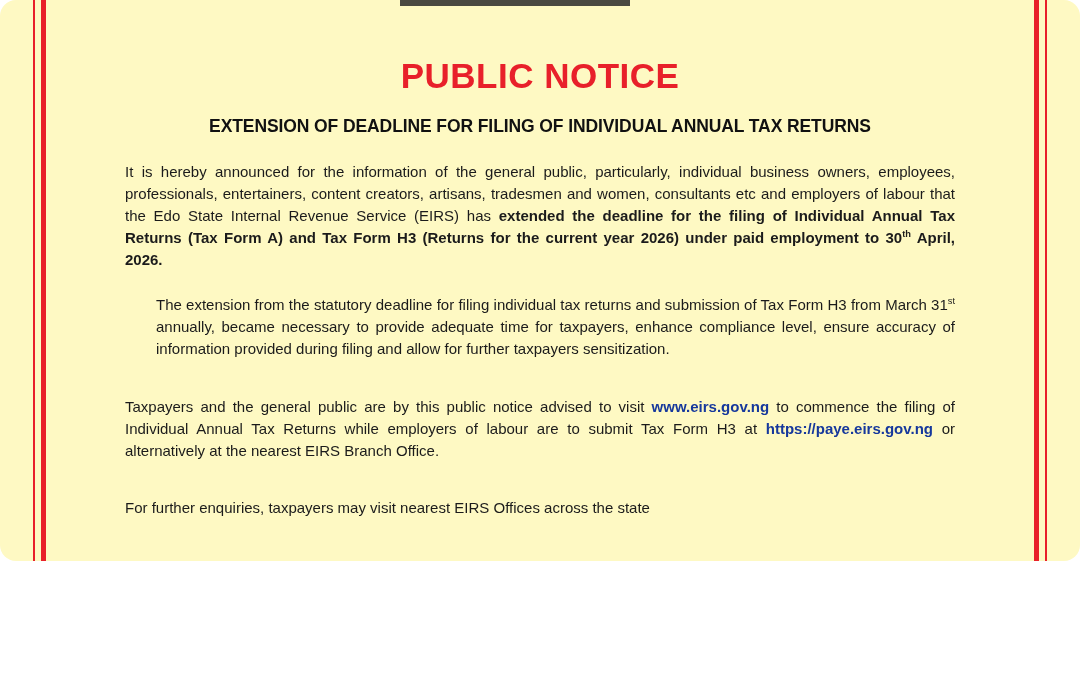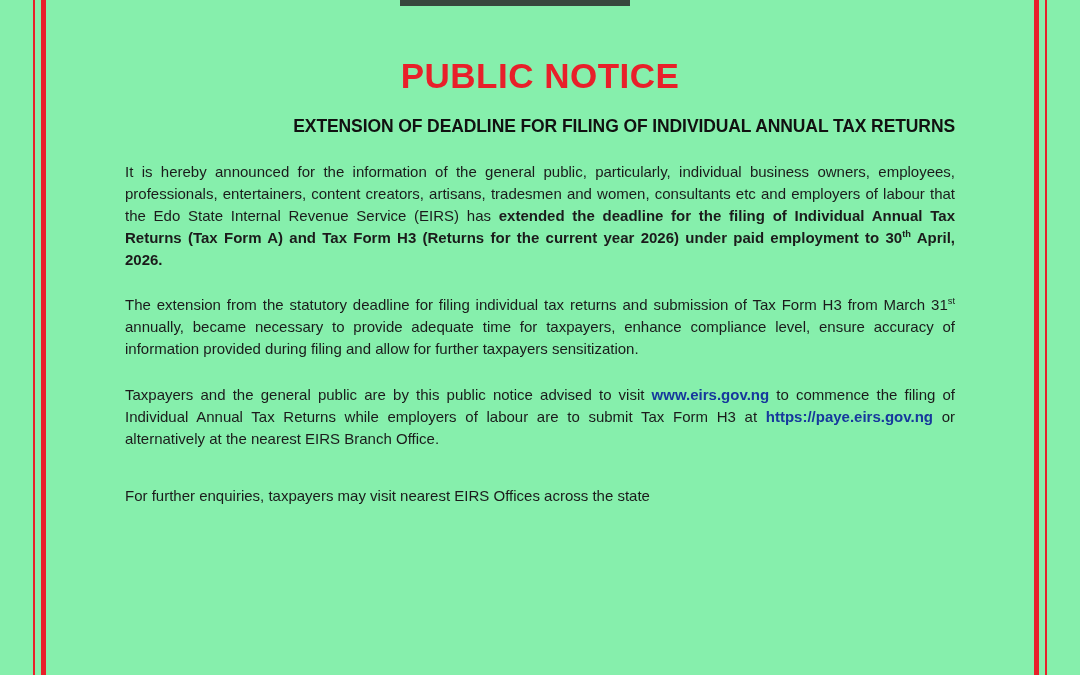--- a/index.html
+++ b/index.html
@@ -9,23 +9,24 @@
   body {
     width: 1080px;
     height: 675px;
     background: #ffffff;
     font-family: "Liberation Sans", sans-serif;
     overflow: hidden;
   }
   .page {
     position: relative;
     width: 1080px;
-    height: 675px;
-    background: #86efac;
+    height: 561px;
+    background: #fef9c3;
     box-sizing: border-box;
+    border-radius: 16px;
   }
   
   .frame-left, .frame-right {
     position: absolute;
     top: 0;
     bottom: 0;
     width: 5px;
     background: #e8202a;
   }
   .frame-left { left: 41px; }
@@ -64,39 +65,39 @@
     text-align: center;
     color: #e8202a;
     font-size: 35px;
     font-weight: bold;
     letter-spacing: 0.5px;
     margin-top: 58px;
     line-height: 1.05;
   }
 
   .subtitle {
-    text-align: right;
+    text-align: center;
     color: #111111;
     font-size: 17.5px;
     font-weight: bold;
     line-height: 1.45;
     margin-top: 19px;
     letter-spacing: -0.1px;
   }
 
   .body-text {
     color: #1b1b1b;
     font-size: 15px;
     line-height: 1.47;
     text-align: justify;
     text-justify: inter-word;
     margin-top: 22px;
   }
-  .body-text.p2 { margin-top: 23px; }
-  .body-text.p3 { margin-top: 23px; }
+  .body-text.p2 { margin-top: 23px; margin-left: 31px; }
+  .body-text.p3 { margin-top: 35px; }
   .body-text.p4 { margin-top: 35px; }
 
   .bold { font-weight: bold; }
   .link {
     color: #16389c;
     font-weight: bold;
   }
   sup {
     font-size: 0.62em;
     vertical-align: super;

